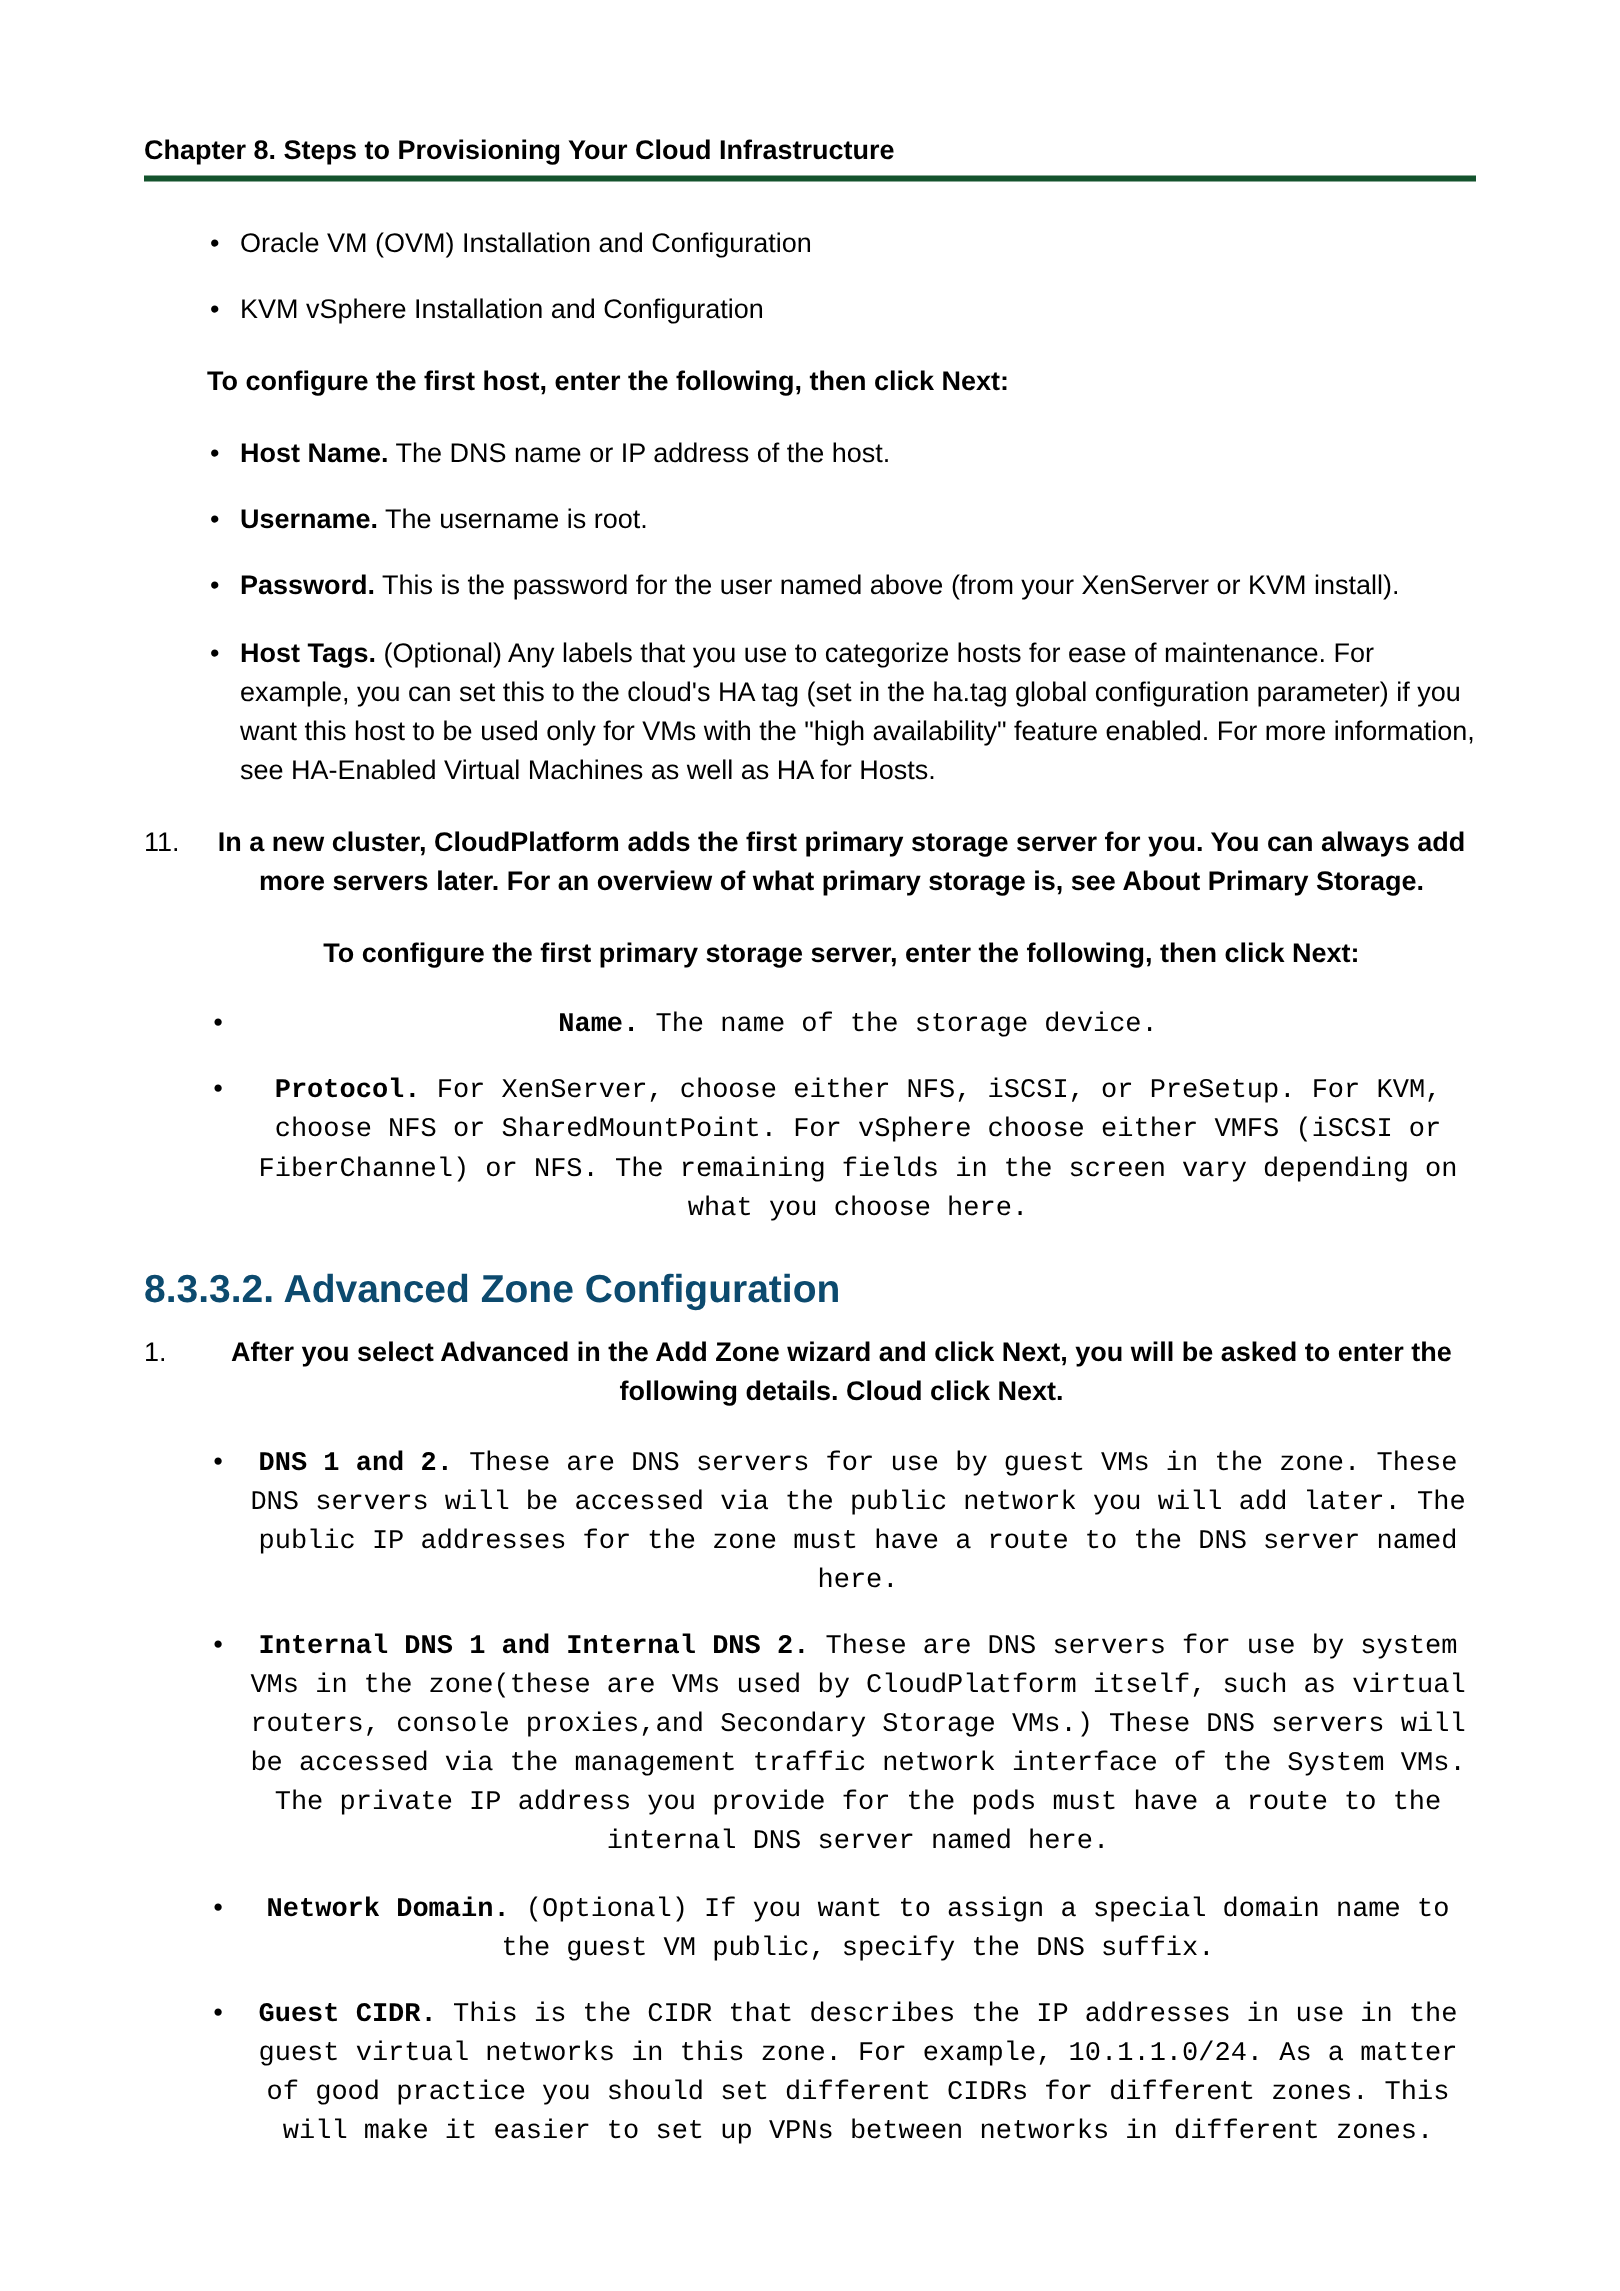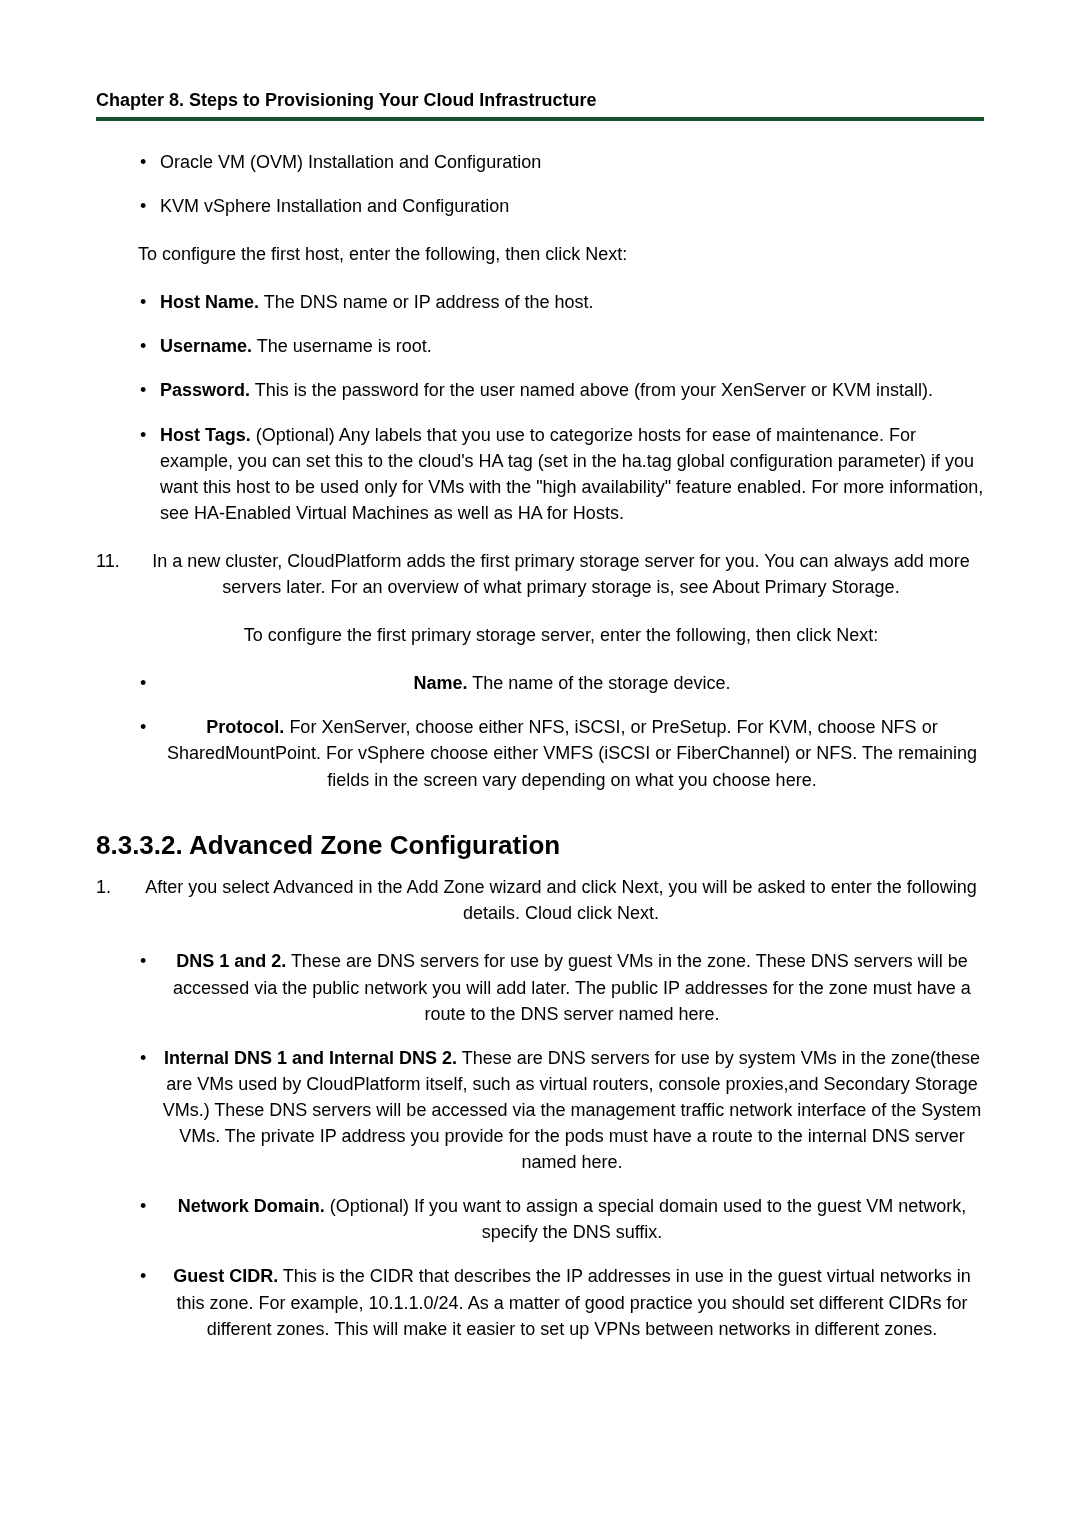--- a/index.html
+++ b/index.html
@@ -40,20 +40,21 @@
     }
     ul.bullets > li::before {
       content: "•";
       position: absolute;
       left: 2px;
       top: 0;
       font-size: 18px;
     }
     .para {
       margin: 0 0 22px 0;
+      font-weight: bold;
     }
     .bold {
       font-weight: bold;
     }
     ol.numbered {
       list-style: none;
       padding: 0;
       margin: 0;
     }
     ol.numbered > li {
@@ -61,27 +62,28 @@
       padding-left: 42px;
       margin-bottom: 22px;
       text-align: center;
     }
     ol.numbered > li .num {
       position: absolute;
       left: 0;
       top: 0;
     }
     .section-heading {
-      color: #000000;
+      color: #0c4a6e;
       font-size: 26px;
       font-weight: bold;
-      margin: 34px 0 10px 0;
+      margin: 22px 0 10px 0;
     }
     .nested-list {
       margin-top: 22px;
+      font-family: Liberation Mono, monospace;
     }
   </style>
 </head>
 <body>
 
 <div class="page">
   <div class="chapter-header">Chapter 8. Steps to Provisioning Your Cloud Infrastructure</div>
 
   <div class="content">
 
@@ -115,20 +117,20 @@
 
     <h2 class="section-heading">8.3.3.2. Advanced Zone Configuration</h2>
 
     <ol class="numbered">
       <li>
         <span class="num">1.</span>
         <p class="para" style="margin-top:0">After you select Advanced in the Add Zone wizard and click Next, you will be asked to enter the following details. Cloud click Next.</p>
         <ul class="bullets nested-list">
           <li><span class="bold">DNS 1 and 2.</span><span> These are DNS servers for use by guest VMs in the zone. These DNS servers will be accessed via the public network you will add later. The public IP addresses for the zone must have a route to the DNS server named here.</span></li>
           <li><span class="bold">Internal DNS 1 and Internal DNS 2.</span><span> These are DNS servers for use by system VMs in the zone(these are VMs used by CloudPlatform itself, such as virtual routers, console proxies,and Secondary Storage VMs.) These DNS servers will be accessed via the management traffic network interface of the System VMs. The private IP address you provide for the pods must have a route to the internal DNS server named here.</span></li>
-          <li><span class="bold">Network Domain.</span><span> (Optional) If you want to assign a special domain used to the guest VM network, specify the DNS suffix.</span></li>
+          <li><span class="bold">Network Domain.</span><span> (Optional) If you want to assign a special domain name to the guest VM public, specify the DNS suffix.</span></li>
           <li><span class="bold">Guest CIDR.</span><span> This is the CIDR that describes the IP addresses in use in the guest virtual networks in this zone. For example, 10.1.1.0/24. As a matter of good practice you should set different CIDRs for different zones. This will make it easier to set up VPNs between networks in different zones.</span></li>
         </ul>
       </li>
     </ol>
 
   </div>
 </div>
 
 </body></html>

